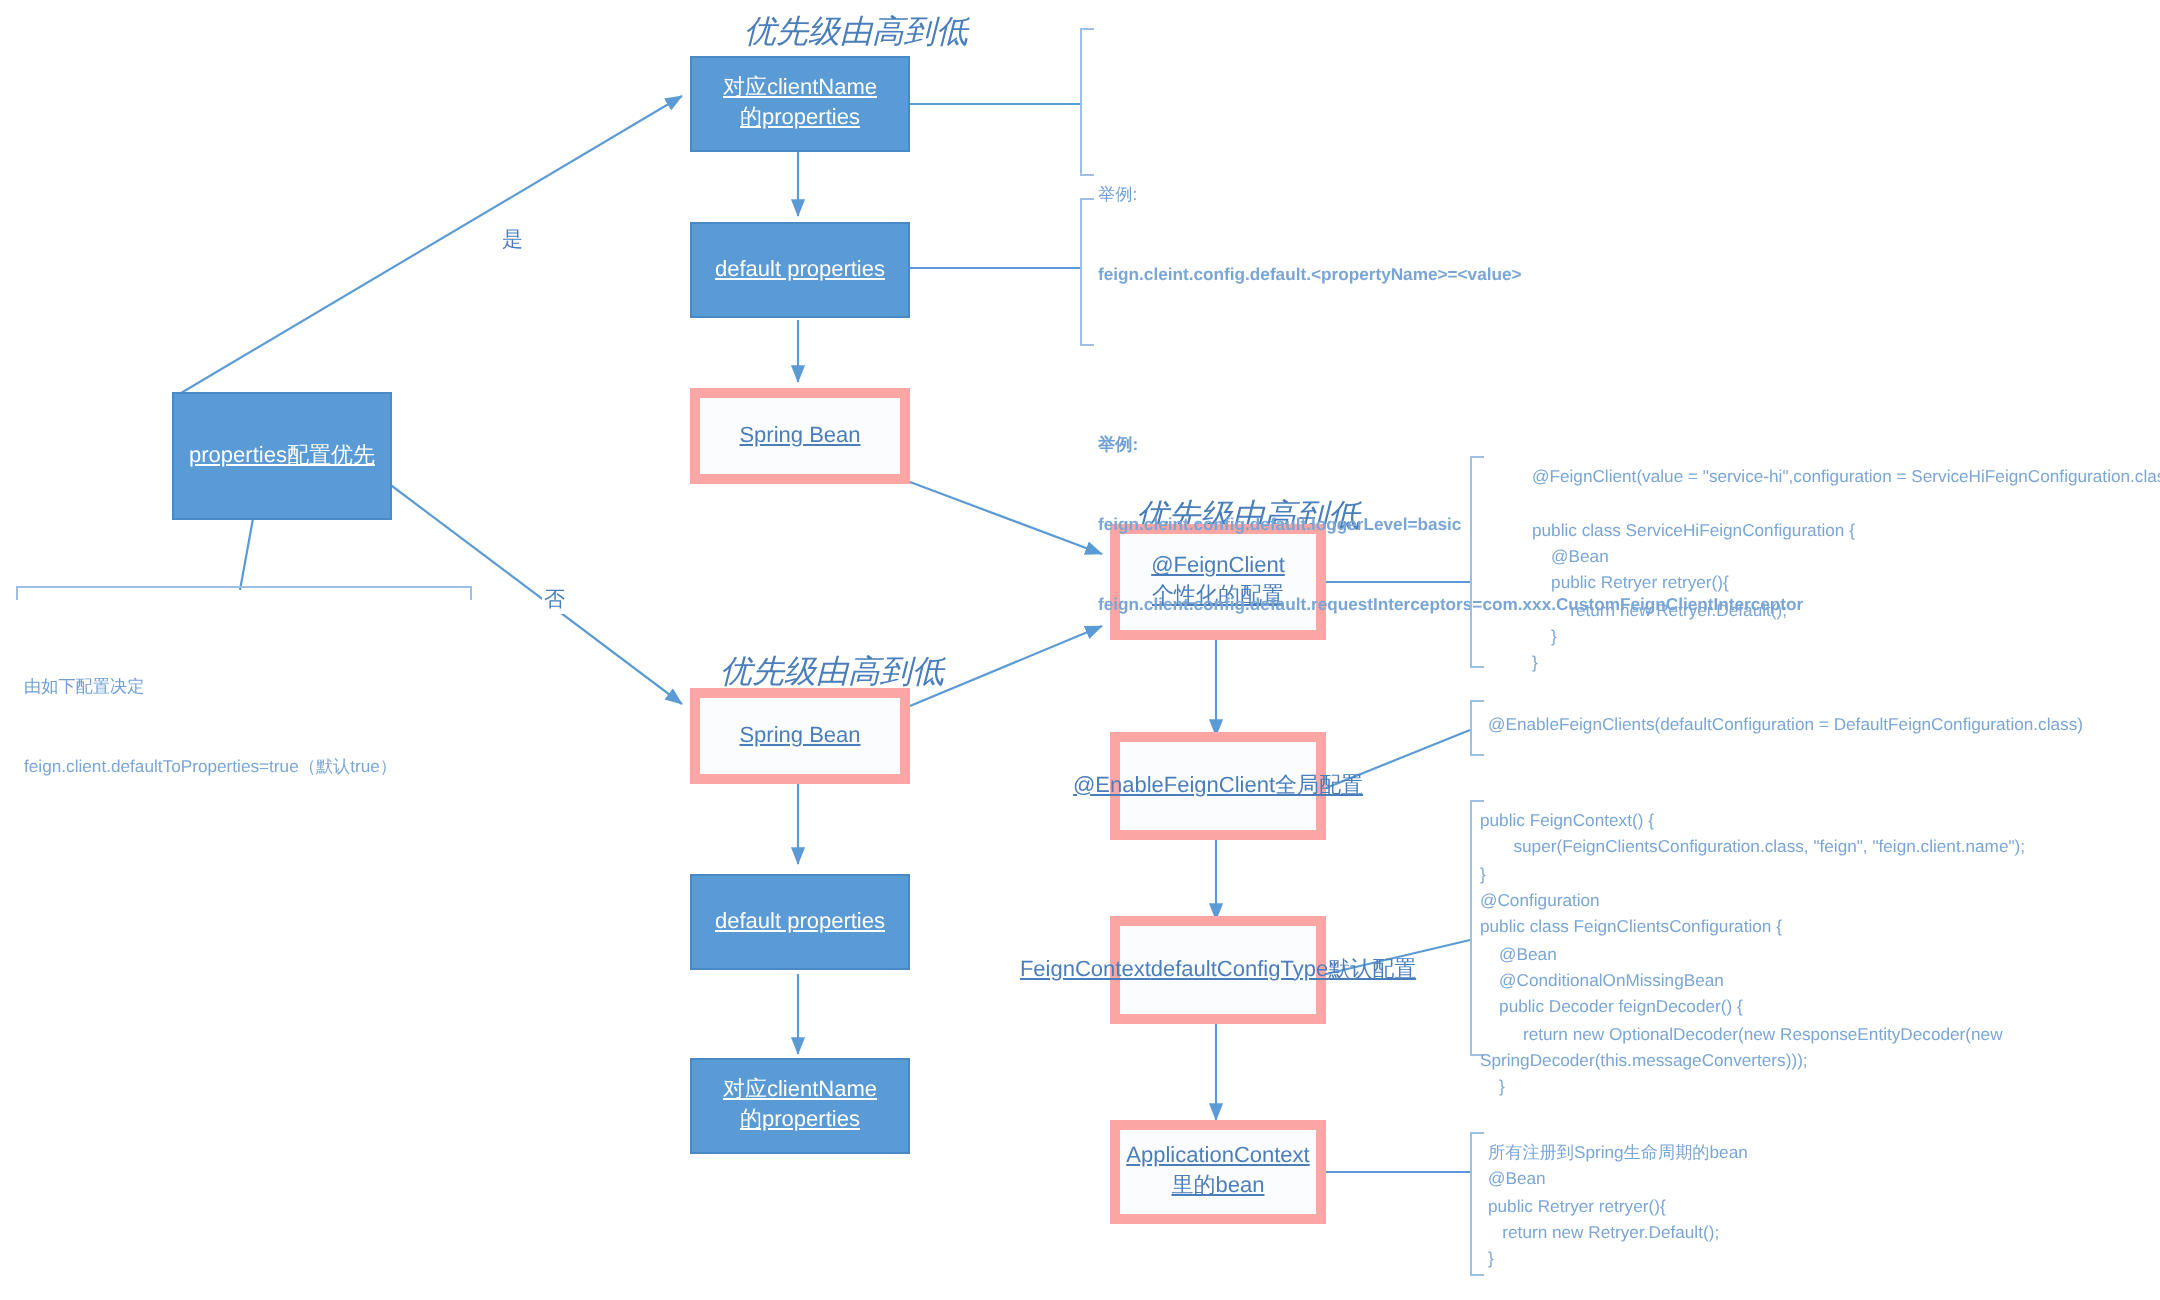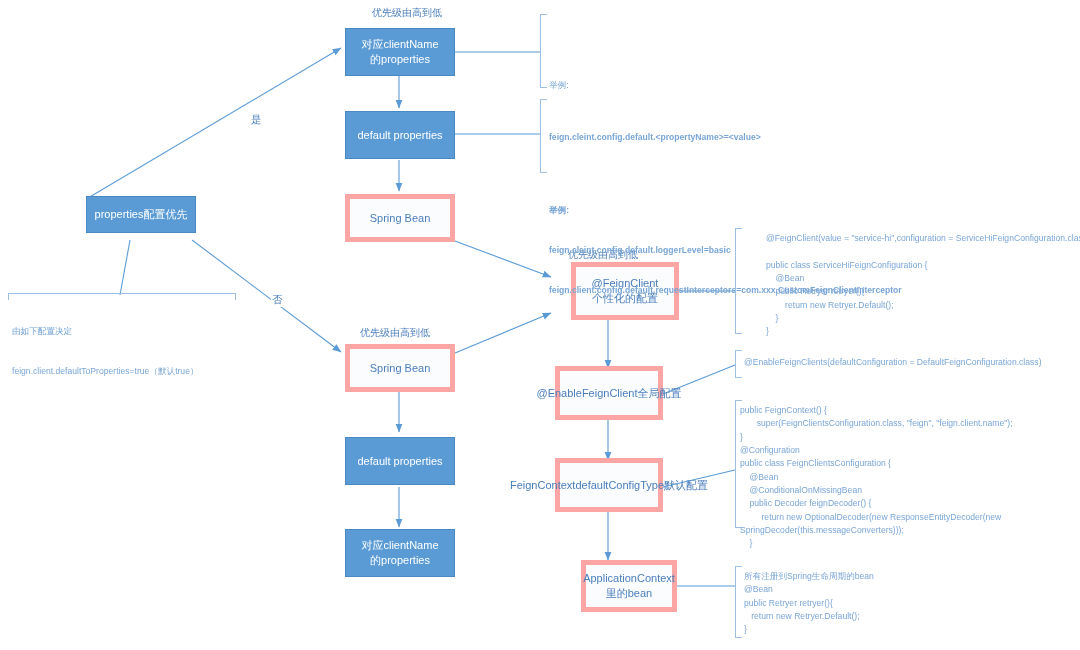--- a/index.html
+++ b/index.html
@@ -7,46 +7,46 @@
     width:1080px;height:650px;position:relative;overflow:hidden;
     font-family:"Liberation Sans","DejaVu Sans",sans-serif;
     color:#4a7ebb;
   }
   #canvas{position:absolute;inset:0;width:1080px;height:650px;}
   svg.links{position:absolute;left:0;top:0;width:1080px;height:650px;pointer-events:none;}
 
   .node{
     position:absolute;box-sizing:border-box;
     display:flex;align-items:center;justify-content:center;
-    text-align:center;line-height:1.35;
+    text-align:center;line-height:1.35;text-decoration:underline;
   }
   .node.filled{
     background:#5b9bd5;border:1px solid #4a8ac4;color:#ffffff;
     font-size:11px;
   }
   .node.plain{
     background:#fbfcfe;border:5px solid #fca5a5;color:#4a7ebb;
     font-size:11px;
   }
   .node .ln{display:block;white-space:nowrap;}
 
   .caption{
-    position:absolute;font-size:10px;color:#4a7ebb;white-space:nowrap;
+    position:absolute;font-size:16px;color:#4a7ebb;white-space:nowrap;font-style:italic;
   }
   .edge-label{
     position:absolute;font-size:10.5px;color:#4a7ebb;white-space:nowrap;
     background:#ffffff;padding:0 1px;
   }
 
   .annot{
     position:absolute;font-size:8.6px;color:#7aa6d6;line-height:1.55;
     white-space:pre;
   }
   .annot .blk{display:block;white-space:pre;}
-  .annot .cn{color:#6f9fd4;}
+  .annot .cn{color:#6f9fd4;margin-top:12px;}
   .annot .sp{display:block;height:7px;}
 
   .bracket{
     position:absolute;border-left:1px solid #9dbfe2;
     border-top:1px solid #9dbfe2;border-bottom:1px solid #9dbfe2;
     width:7px;box-sizing:border-box;
   }
   .bracket-h{
     position:absolute;border-top:1px solid #9dbfe2;
     border-left:1px solid #9dbfe2;border-right:1px solid #9dbfe2;
@@ -94,21 +94,21 @@
     </g>
   </svg>
 
   <div class="caption" style="left:372px;top:6px;">优先级由高到低</div>
   <div class="caption" style="left:360px;top:326px;">优先级由高到低</div>
   <div class="caption" style="left:568px;top:248px;">优先级由高到低</div>
 
   <div class="edge-label" style="left:250px;top:113px;">是</div>
   <div class="edge-label" style="left:271px;top:293px;">否</div>
 
-  <div class="node filled" style="left:86px;top:196px;width:110px;height:37px;">
+  <div class="node filled" style="left:86px;top:196px;width:110px;height:64px;">
     <span class="ln">properties配置优先</span>
   </div>
 
   <div class="node filled" style="left:345px;top:28px;width:110px;height:48px;flex-direction:column;">
     <span class="ln">对应clientName</span>
     <span class="ln">的properties</span>
   </div>
 
   <div class="node filled" style="left:345px;top:111px;width:110px;height:48px;">
     <span class="ln">default properties</span>
@@ -124,37 +124,37 @@
 
   <div class="node filled" style="left:345px;top:437px;width:110px;height:48px;">
     <span class="ln">default properties</span>
   </div>
 
   <div class="node filled" style="left:345px;top:529px;width:110px;height:48px;flex-direction:column;">
     <span class="ln">对应clientName</span>
     <span class="ln">的properties</span>
   </div>
 
-  <div class="node plain" style="left:555px;top:262px;width:108px;height:58px;flex-direction:column;margin-left:16px;">
+  <div class="node plain" style="left:555px;top:262px;width:108px;height:58px;flex-direction:column;">
     <span class="ln">@FeignClient</span>
     <span class="ln">个性化的配置</span>
   </div>
 
   <div class="node plain" style="left:555px;top:366px;width:108px;height:54px;flex-direction:row;">
     <span class="ln">@EnableFeignClient</span>
     <span class="ln">全局配置</span>
   </div>
 
   <div class="node plain" style="left:555px;top:458px;width:108px;height:54px;flex-direction:row;">
     <span class="ln">FeignContext</span>
     <span class="ln">defaultConfigType</span>
     <span class="ln">默认配置</span>
   </div>
 
-  <div class="node plain" style="left:555px;top:560px;width:96px;height:52px;flex-direction:column;margin-left:26px;">
+  <div class="node plain" style="left:555px;top:560px;width:108px;height:52px;flex-direction:column;">
     <span class="ln">ApplicationContext</span>
     <span class="ln">里的bean</span>
   </div>
 
   <div class="bracket-h" style="left:8px;top:293px;width:228px;"></div>
   <div class="annot" style="left:12px;top:298px;">
     <span class="blk cn">由如下配置决定</span>
     <span class="blk">feign.client.defaultToProperties=true（默认true）</span>
   </div>
 

